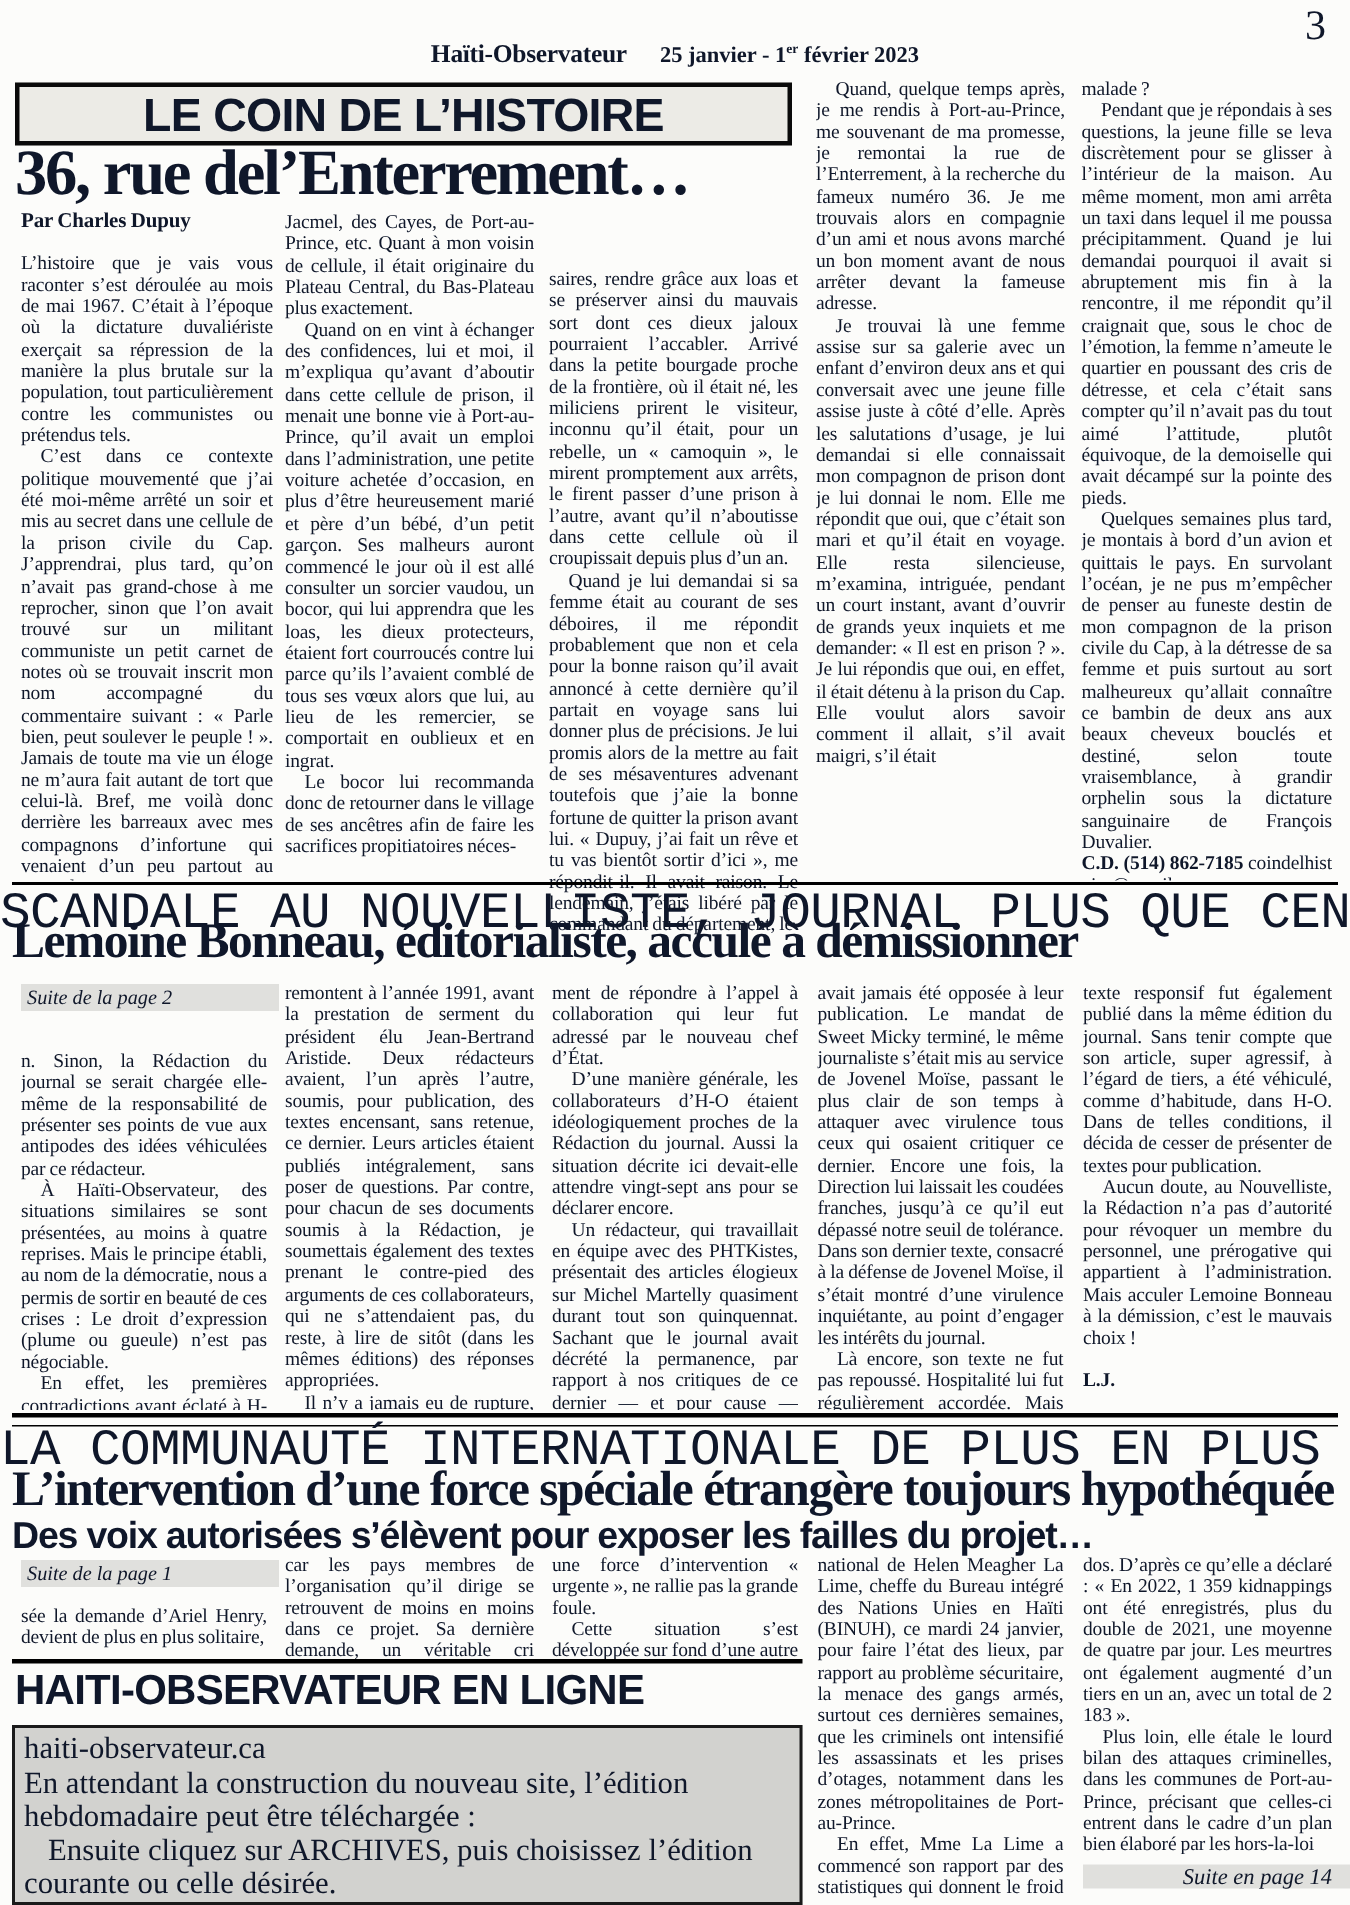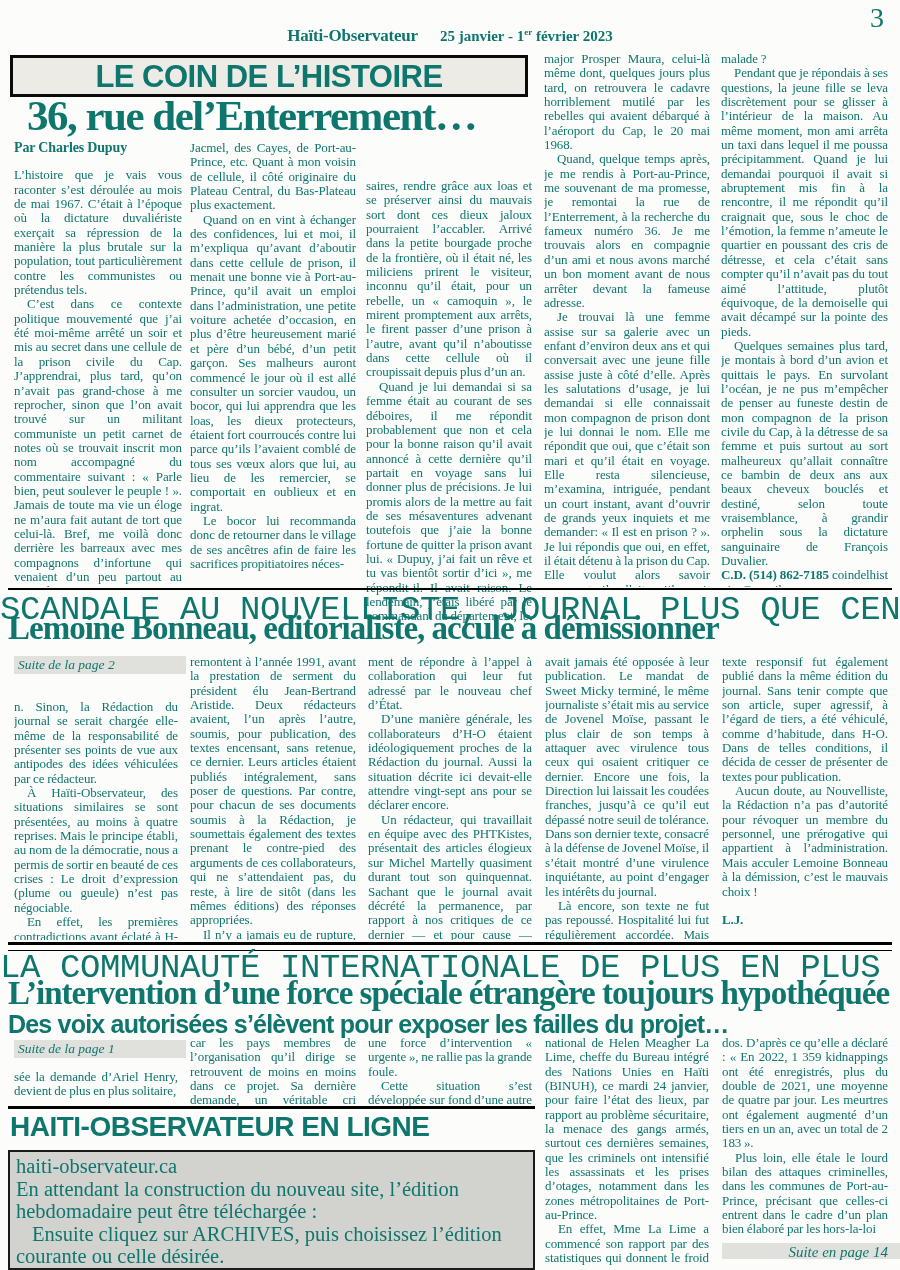--- a/index.html
+++ b/index.html
@@ -1,30 +1,30 @@
 <!DOCTYPE html>
 <html lang="fr"><head>
 <meta charset="utf-8">
 <style>
   html,body{margin:0;padding:0;background:#888;}
-  #page{position:relative;width:900px;height:1270px;background:#fcfcfa;color:#0f766e;
+  #page{position:relative;width:900px;height:1270px;background:#fcfcfa;color:#0f172a;
         font-family:"Liberation Serif",serif;overflow:hidden;}
   
   .masthead{position:absolute;top:26px;left:0;width:900px;text-align:center;}
   .masthead .mast-title{font-weight:bold;font-size:17px;letter-spacing:-0.2px;}
   .masthead .mast-date{font-weight:bold;font-size:15px;margin-left:22px;}
   .masthead sup{font-size:9px;}
   .pagenum{position:absolute;top:2px;right:16px;font-size:28px;}
   
   .kicker-box{position:absolute;left:10px;top:55px;width:512px;height:36px;
               border:3px solid #0a0a0a;background:#ecebe6;text-align:center;
               font-family:"Liberation Sans",sans-serif;font-weight:bold;font-size:31px;
               line-height:37px;letter-spacing:-0.5px;white-space:nowrap;overflow:hidden;}
   .a1-title{position:absolute;left:10px;top:94px;width:528px;font-weight:bold;font-size:43px;
-            letter-spacing:-1.5px;line-height:1;white-space:nowrap;margin-left:17px;}
+            letter-spacing:-1.5px;line-height:1;white-space:nowrap;}
   .col{position:absolute;text-align:justify;font-size:13px;line-height:14.35px;
        letter-spacing:-0.1px;word-spacing:-0.4px;overflow:hidden;
        -webkit-hyphens:auto;hyphens:auto;}
   .col p{margin:0;}
   .col p.ind{text-indent:13px;}
   .byline{font-weight:bold;font-size:14px;margin:0 0 13px 0 !important;text-align:left;}
   .sig{font-weight:bold;}
   .sig .email{font-weight:normal;word-break:break-all;}
   .initials{font-weight:bold;margin-top:14px !important;}
   
@@ -64,30 +64,29 @@
 
   <div class="kicker-box">LE COIN DE L’HISTOIRE</div>
   <div class="a1-title">36, rue del’Enterrement…</div>
 
   <div class="col" style="left:14px;top:141px;width:168px;height:446px;">
     <p class="byline">Par Charles Dupuy</p>
     <p>L’histoire que je vais vous raconter s’est déroulée au mois de mai 1967. C’était à l’époque où la dictature duvaliériste exerçait sa répression de la manière la plus brutale sur la population, tout particulièrement contre les communistes ou prétendus tels.</p>
     <p class="ind">C’est dans ce contexte politique mouvementé que j’ai été moi-même arrêté un soir et mis au secret dans une cellule de la prison civile du Cap. J’apprendrai, plus tard, qu’on n’avait pas grand-chose à me reprocher, sinon que l’on avait trouvé sur un militant communiste un petit carnet de notes où se trouvait inscrit mon nom accompagné du commentaire suivant : « Parle bien, peut soulever le peuple ! ». Jamais de toute ma vie un éloge ne m’aura fait autant de tort que celui-là. Bref, me voilà donc derrière les barreaux avec mes compagnons d’infortune qui venaient d’un peu partout au pays, de</p>
   </div>
   <div class="col" style="left:190px;top:141px;width:166px;height:446px;">
-    <p>Jacmel, des Cayes, de Port-au-Prince, etc. Quant à mon voisin de cellule, il côté originaire du Plateau Central, du Bas-Plateau plus exactement.</p>
+    <p>Jacmel, des Cayes, de Port-au-Prince, etc. Quant à mon voisin de cellule, il était originaire du Plateau Central, du Bas-Plateau plus exactement.</p>
     <p class="ind">Quand on en vint à échanger des confidences, lui et moi, il m’expliqua qu’avant d’aboutir dans cette cellule de prison, il menait une bonne vie à Port-au-Prince, qu’il avait un emploi dans l’administration, une petite voiture achetée d’occasion, en plus d’être heureusement marié et père d’un bébé, d’un petit garçon. Ses malheurs auront commencé le jour où il est allé consulter un sorcier vaudou, un bocor, qui lui apprendra que les loas, les dieux protecteurs, étaient fort courroucés contre lui parce qu’ils l’avaient comblé de tous ses vœux alors que lui, au lieu de les remercier, se comportait en oublieux et en ingrat.</p>
     <p class="ind">Le bocor lui recommanda donc de retourner dans le village de ses ancêtres afin de faire les sacrifices propitiatoires néces-</p>
   </div>
   <div class="col" style="left:366px;top:141px;width:166px;height:446px;margin-top:38px;">
     <p>saires, rendre grâce aux loas et se préserver ainsi du mauvais sort dont ces dieux jaloux pourraient l’accabler. Arrivé dans la petite bourgade proche de la frontière, où il était né, les miliciens prirent le visiteur, inconnu qu’il était, pour un rebelle, un « camoquin », le mirent promptement aux arrêts, le firent passer d’une prison à l’autre, avant qu’il n’aboutisse dans cette cellule où il croupissait depuis plus d’un an.</p>
     <p class="ind">Quand je lui demandai si sa femme était au courant de ses déboires, il me répondit probablement que non et cela pour la bonne raison qu’il avait annoncé à cette dernière qu’il partait en voyage sans lui donner plus de précisions. Je lui promis alors de la mettre au fait de ses mésaventures advenant toutefois que j’aie la bonne fortune de quitter la prison avant lui. « Dupuy, j’ai fait un rêve et tu vas bientôt sortir d’ici », me répondit-il. Il avait raison. Le lendemain, j’étais libéré par le commandant du département, le</p>
   </div>
   <div class="col" style="left:544px;top:52px;width:166px;height:535px;">
-    <p>major Prosper Maura, celui-là même dont, quelques jours plus tard, on retrouvera le cadavre horriblement mutilé par les rebelles qui avaient débarqué à l’aéroport du Cap, le 20 mai 1968.</p>
     <p class="ind">Quand, quelque temps après, je me rendis à Port-au-Prince, me souvenant de ma promesse, je remontai la rue de l’Enterrement, à la recherche du fameux numéro 36. Je me trouvais alors en compagnie d’un ami et nous avons marché un bon moment avant de nous arrêter devant la fameuse adresse.</p>
     <p class="ind">Je trouvai là une femme assise sur sa galerie avec un enfant d’environ deux ans et qui conversait avec une jeune fille assise juste à côté d’elle. Après les salutations d’usage, je lui demandai si elle connaissait mon compagnon de prison dont je lui donnai le nom. Elle me répondit que oui, que c’était son mari et qu’il était en voyage. Elle resta silencieuse, m’examina, intriguée, pendant un court instant, avant d’ouvrir de grands yeux inquiets et me demander: « Il est en prison ? ». Je lui répondis que oui, en effet, il était détenu à la prison du Cap. Elle voulut alors savoir comment il allait, s’il avait maigri, s’il était</p>
   </div>
   <div class="col" style="left:721px;top:52px;width:167px;height:535px;">
     <p>malade ?</p>
     <p class="ind">Pendant que je répondais à ses questions, la jeune fille se leva discrètement pour se glisser à l’intérieur de la maison. Au même moment, mon ami arrêta un taxi dans lequel il me poussa précipitamment. Quand je lui demandai pourquoi il avait si abruptement mis fin à la rencontre, il me répondit qu’il craignait que, sous le choc de l’émotion, la femme n’ameute le quartier en poussant des cris de détresse, et cela c’était sans compter qu’il n’avait pas du tout aimé l’attitude, plutôt équivoque, de la demoiselle qui avait décampé sur la pointe des pieds.</p>
     <p class="ind">Quelques semaines plus tard, je montais à bord d’un avion et quittais le pays. En survolant l’océan, je ne pus m’empêcher de penser au funeste destin de mon compagnon de la prison civile du Cap, à la détresse de sa femme et puis surtout au sort malheureux qu’allait connaître ce bambin de deux ans aux beaux cheveux bouclés et destiné, selon toute vraisemblance, à grandir orphelin sous la dictature sanguinaire de François Duvalier.</p>
     <p class="sig"><span>C.D.</span> <span>(514) 862-7185</span> <span class="email">coindelhistoire@gmail.com</span></p>
   </div>
 

